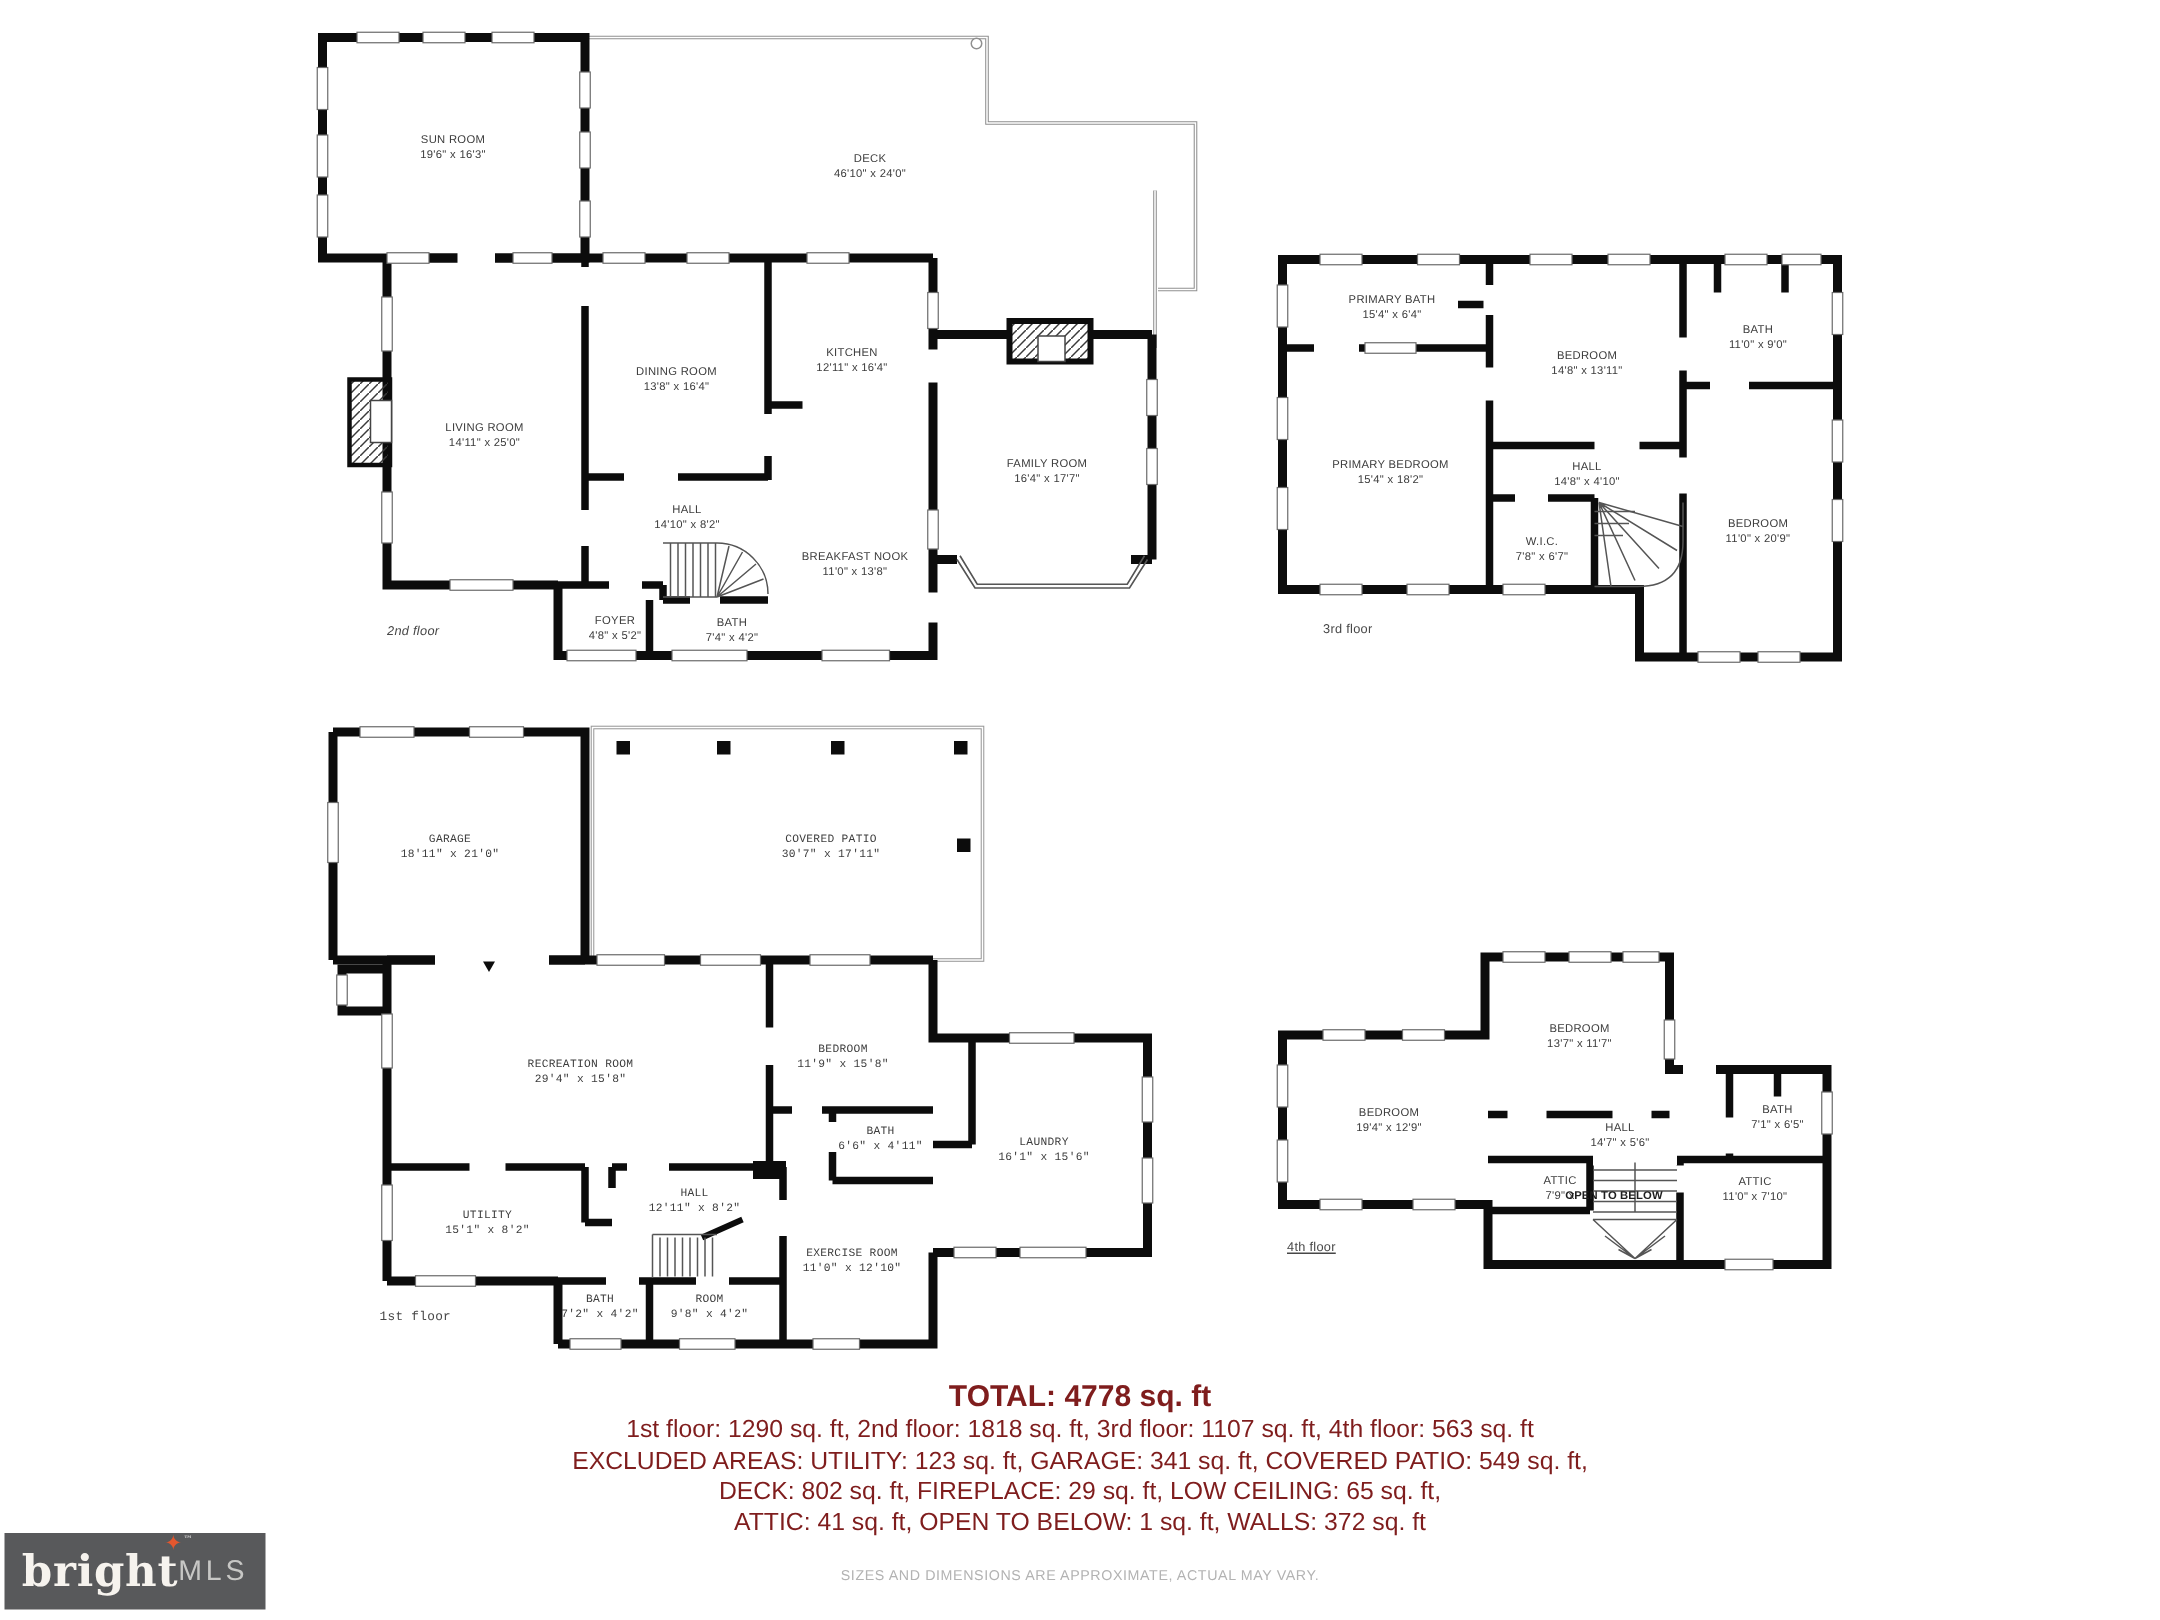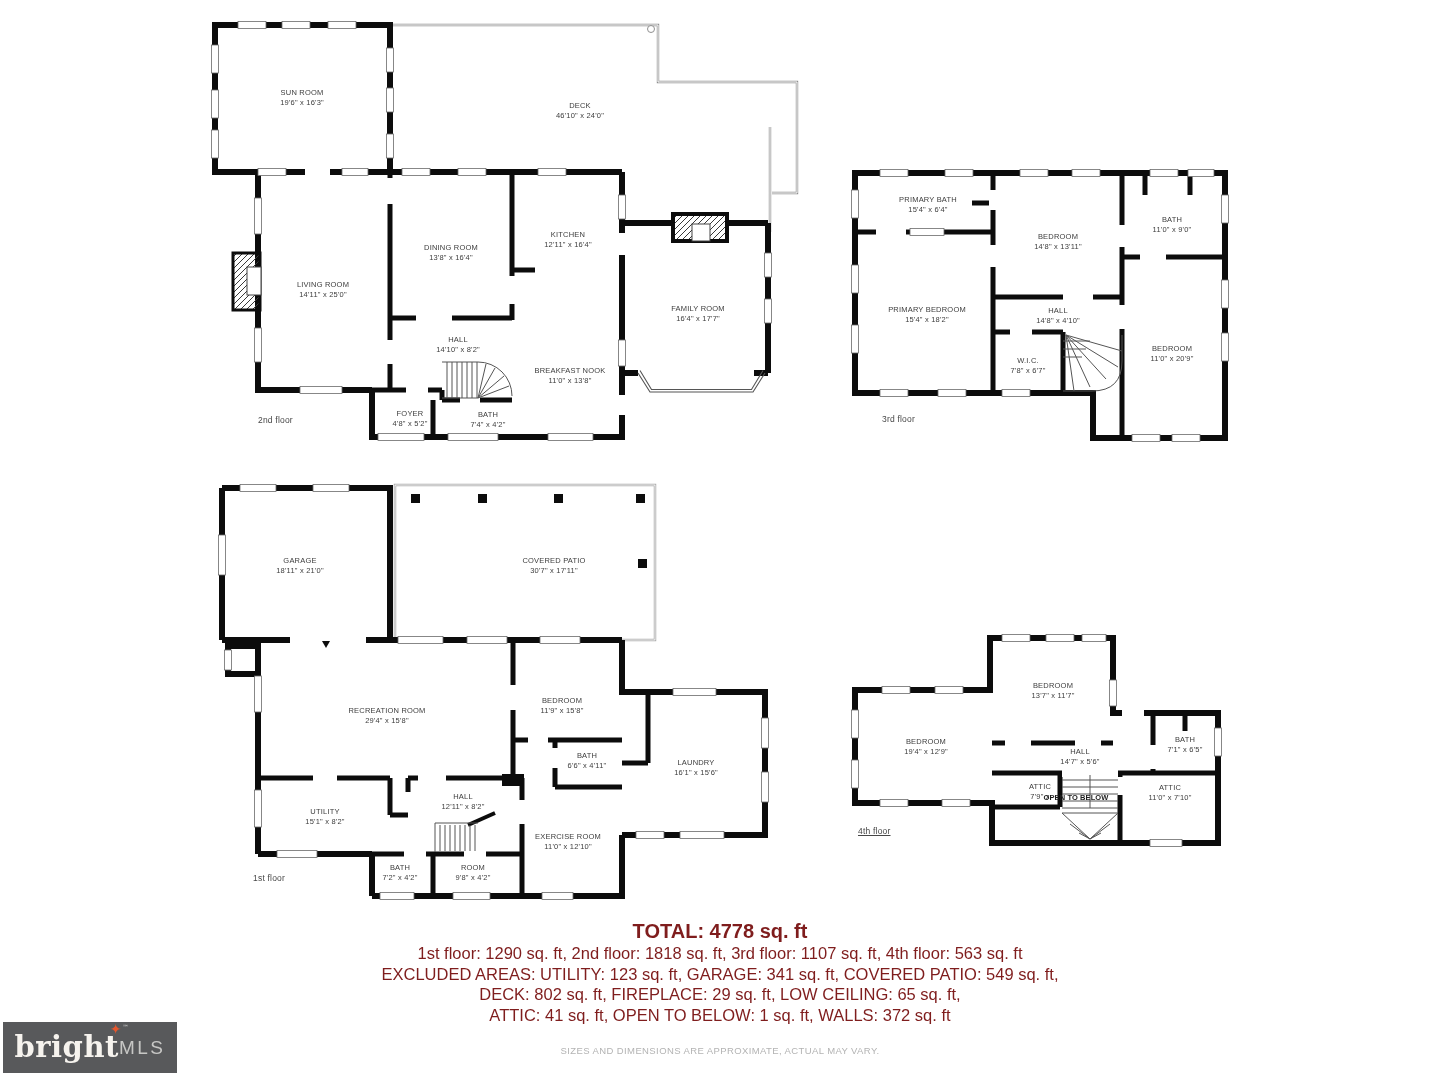--- a/index.html
+++ b/index.html
@@ -146,21 +146,21 @@
         <div class="rd">11'0" x 13'8"</div>
       </div>
     <div class="rlabel" style="left:200px;top:409px;">
         <div class="rn">FOYER</div>
         <div class="rd">4'8" x 5'2"</div>
       </div>
     <div class="rlabel" style="left:278px;top:410px;">
         <div class="rn">BATH</div>
         <div class="rd">7'4" x 4'2"</div>
       </div>
-    <div class="floor-tag" style="left:48px;top:405px;">2nd floor</div>
+    <div class="floor-tag" style="left:48px;top:405px;font-style:italic;">2nd floor</div>
   </div>
 
   <div class="plan" style="left:850px;top:165px;width:385px;height:285px;">
     <svg width="385" height="285" viewBox="0 0 385 285">
       <g stroke="#0c0c0c" fill="none">
         <path d="M5,8 H375 V273 H243 V228 H5 Z" stroke-width="6"></path>
       </g>
       <g stroke="#0c0c0c" fill="none" stroke-width="5">
         <path d="M143,8 V67 M5,67 H143 M143,67 V228 M143,132 H272 M272,8 V273 M272,92 H375 M143,167 H213 M213,167 V228 M295,8 V30 M340,8 V30 M122,38 H143"></path>
       </g>
@@ -224,21 +224,21 @@
         <div class="rn">W.I.C.</div>
         <div class="rd">7'8" x 6'7"</div>
       </div>
     <div class="rlabel" style="left:322px;top:189px;">
         <div class="rn">BEDROOM</div>
         <div class="rd">11'0" x 20'9"</div>
       </div>
     <div class="floor-tag" style="left:12px;top:249px;margin-left:20px;">3rd floor</div>
   </div>
 
-  <div class="plan" style="left:218px;top:480px;width:560px;height:425px;">
+  <div class="plan" style="left:218px;top:480px;width:560px;height:425px;font-family:Liberation Mono, monospace;">
     <svg width="560" height="425" viewBox="0 0 560 425">
 
       <g>
         <rect x="177" y="5" width="260" height="155" stroke="#999" stroke-width="2.4" fill="none"></rect>
         <rect x="177" y="5" width="260" height="155" stroke="#fff" stroke-width="1" fill="none"></rect>
         <rect x="193" y="14" width="9" height="9" fill="#0c0c0c"></rect>
           <rect x="260" y="14" width="9" height="9" fill="#0c0c0c"></rect>
         <rect x="336" y="14" width="9" height="9" fill="#0c0c0c"></rect>
           <rect x="418" y="14" width="9" height="9" fill="#0c0c0c"></rect>
         <rect x="420" y="79" width="9" height="9" fill="#0c0c0c"></rect>

